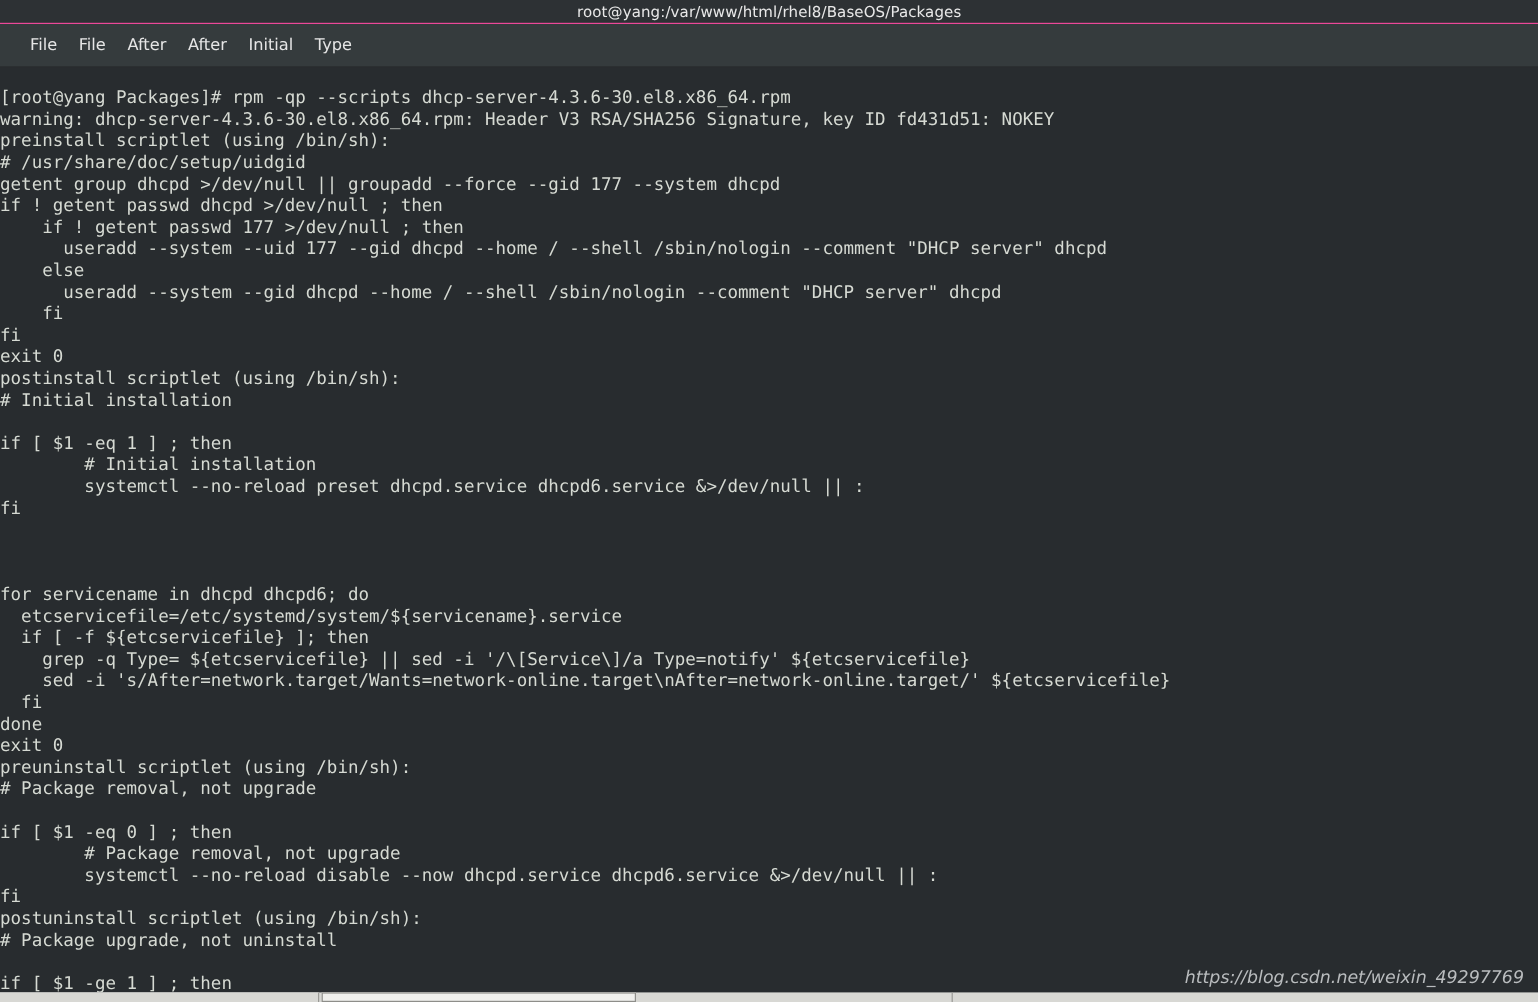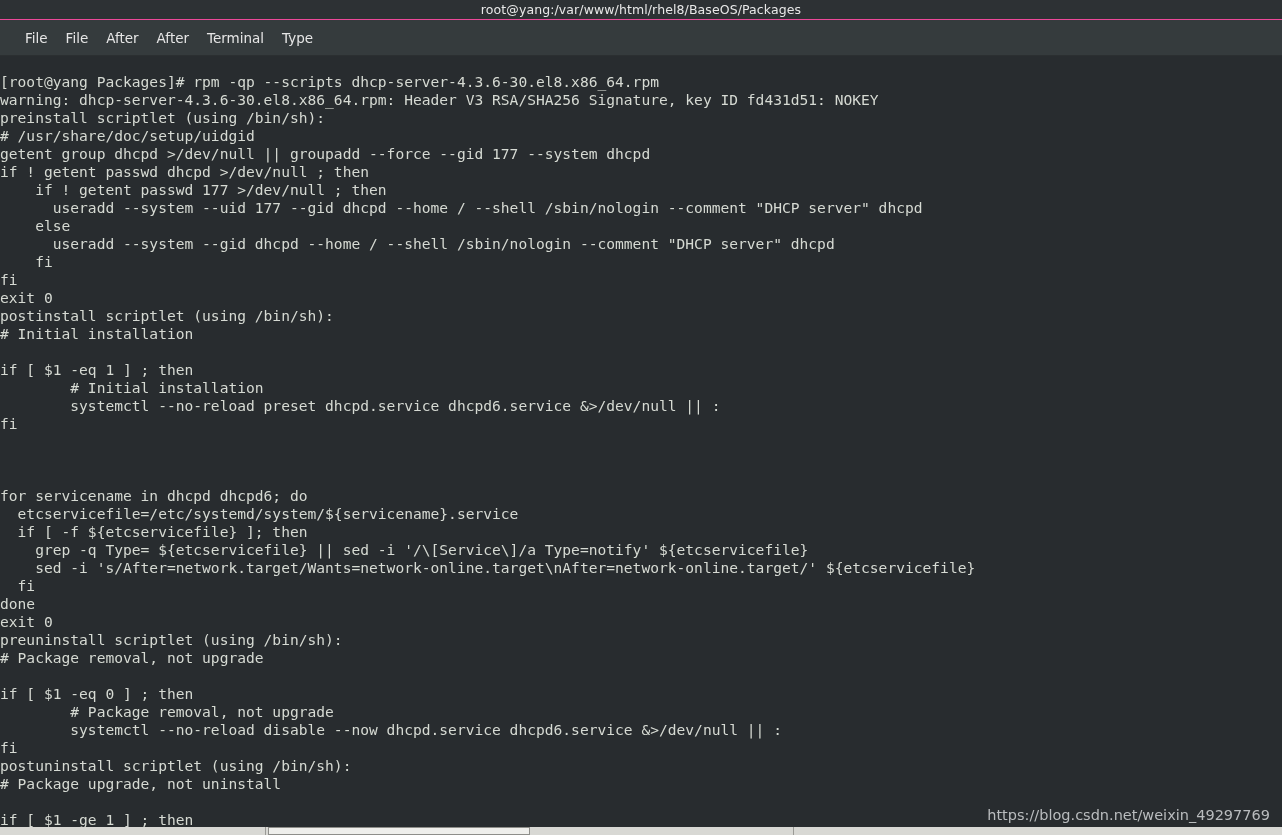--- a/index.html
+++ b/index.html
@@ -86,20 +86,21 @@
   
   .watermark {
     position: absolute;
     right: 12px;
     bottom: 12px;
     font-family: "DejaVu Sans", sans-serif;
     font-size: 14.5px;
     color: #b9bcbe;
     white-space: nowrap;
     pointer-events: none;
+    font-style: italic;
   }
   
   .scroll-area {
     position: absolute;
     left: 0;
     top: 827px;
     width: 1282px;
     height: 8px;
     background: #d8d8d4;
   }
@@ -134,21 +135,21 @@
 
   <div class="titlebar">
     <span class="titlebar-title">root@yang:/var/www/html/rhel8/BaseOS/Packages</span>
   </div>
 
   <div class="menubar">
     <span class="menu-item">File</span>
     <span class="menu-item">File</span>
     <span class="menu-item">After</span>
     <span class="menu-item">After</span>
-    <span class="menu-item">Terminal</span>
+    <span class="menu-item">Initial</span>
     <span class="menu-item">Type</span>
   </div>
 
   <div class="terminal">
     <div class="term-lines" id="term-lines"><div class="term-line">[root@yang Packages]# rpm -qp --scripts dhcp-server-4.3.6-30.el8.x86_64.rpm</div><div class="term-line">warning: dhcp-server-4.3.6-30.el8.x86_64.rpm: Header V3 RSA/SHA256 Signature, key ID fd431d51: NOKEY</div><div class="term-line">preinstall scriptlet (using /bin/sh):</div><div class="term-line"># /usr/share/doc/setup/uidgid</div><div class="term-line">getent group dhcpd &gt;/dev/null || groupadd --force --gid 177 --system dhcpd</div><div class="term-line">if ! getent passwd dhcpd &gt;/dev/null ; then</div><div class="term-line">    if ! getent passwd 177 &gt;/dev/null ; then</div><div class="term-line">      useradd --system --uid 177 --gid dhcpd --home / --shell /sbin/nologin --comment "DHCP server" dhcpd</div><div class="term-line">    else</div><div class="term-line">      useradd --system --gid dhcpd --home / --shell /sbin/nologin --comment "DHCP server" dhcpd</div><div class="term-line">    fi</div><div class="term-line">fi</div><div class="term-line">exit 0</div><div class="term-line">postinstall scriptlet (using /bin/sh):</div><div class="term-line"># Initial installation</div><div class="term-line">&nbsp;</div><div class="term-line">if [ $1 -eq 1 ] ; then</div><div class="term-line">        # Initial installation</div><div class="term-line">        systemctl --no-reload preset dhcpd.service dhcpd6.service &amp;&gt;/dev/null || :</div><div class="term-line">fi</div><div class="term-line">&nbsp;</div><div class="term-line">&nbsp;</div><div class="term-line">&nbsp;</div><div class="term-line">for servicename in dhcpd dhcpd6; do</div><div class="term-line">  etcservicefile=/etc/systemd/system/${servicename}.service</div><div class="term-line">  if [ -f ${etcservicefile} ]; then</div><div class="term-line">    grep -q Type= ${etcservicefile} || sed -i '/\[Service\]/a Type=notify' ${etcservicefile}</div><div class="term-line">    sed -i 's/After=network.target/Wants=network-online.target\nAfter=network-online.target/' ${etcservicefile}</div><div class="term-line">  fi</div><div class="term-line">done</div><div class="term-line">exit 0</div><div class="term-line">preuninstall scriptlet (using /bin/sh):</div><div class="term-line"># Package removal, not upgrade</div><div class="term-line">&nbsp;</div><div class="term-line">if [ $1 -eq 0 ] ; then</div><div class="term-line">        # Package removal, not upgrade</div><div class="term-line">        systemctl --no-reload disable --now dhcpd.service dhcpd6.service &amp;&gt;/dev/null || :</div><div class="term-line">fi</div><div class="term-line">postuninstall scriptlet (using /bin/sh):</div><div class="term-line"># Package upgrade, not uninstall</div><div class="term-line">&nbsp;</div><div class="term-line">if [ $1 -ge 1 ] ; then</div></div>
   </div>
 
   <div class="watermark">https://blog.csdn.net/weixin_49297769</div>
 
   <div class="scroll-area">

